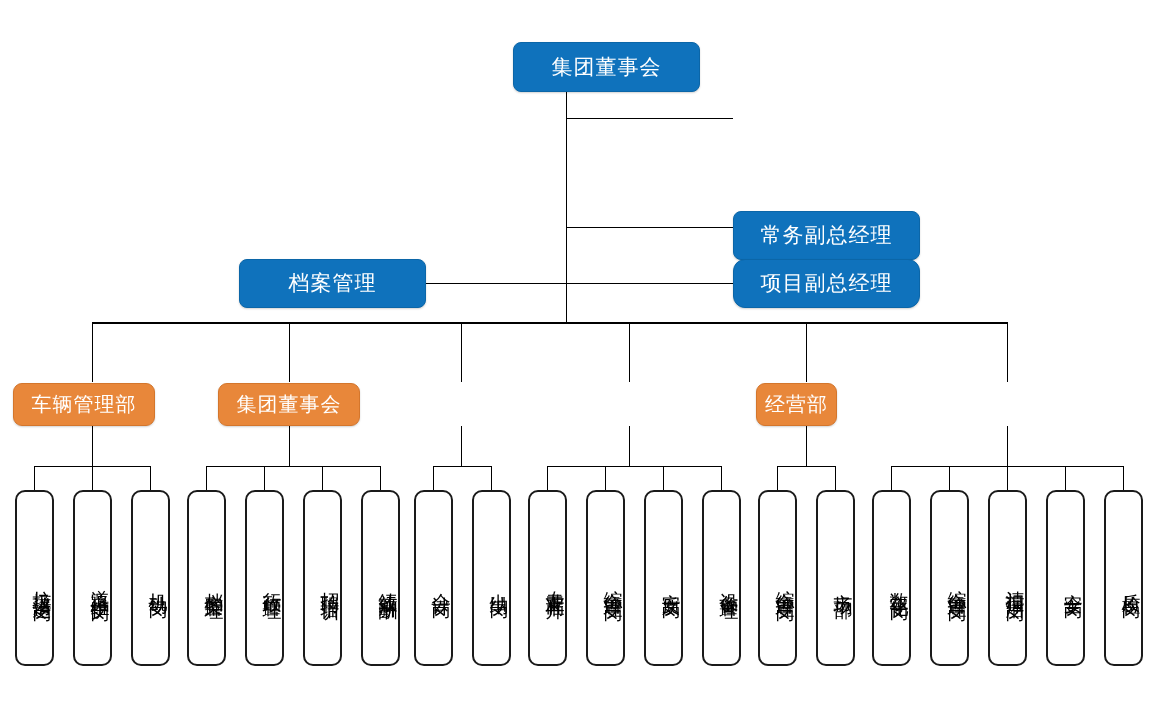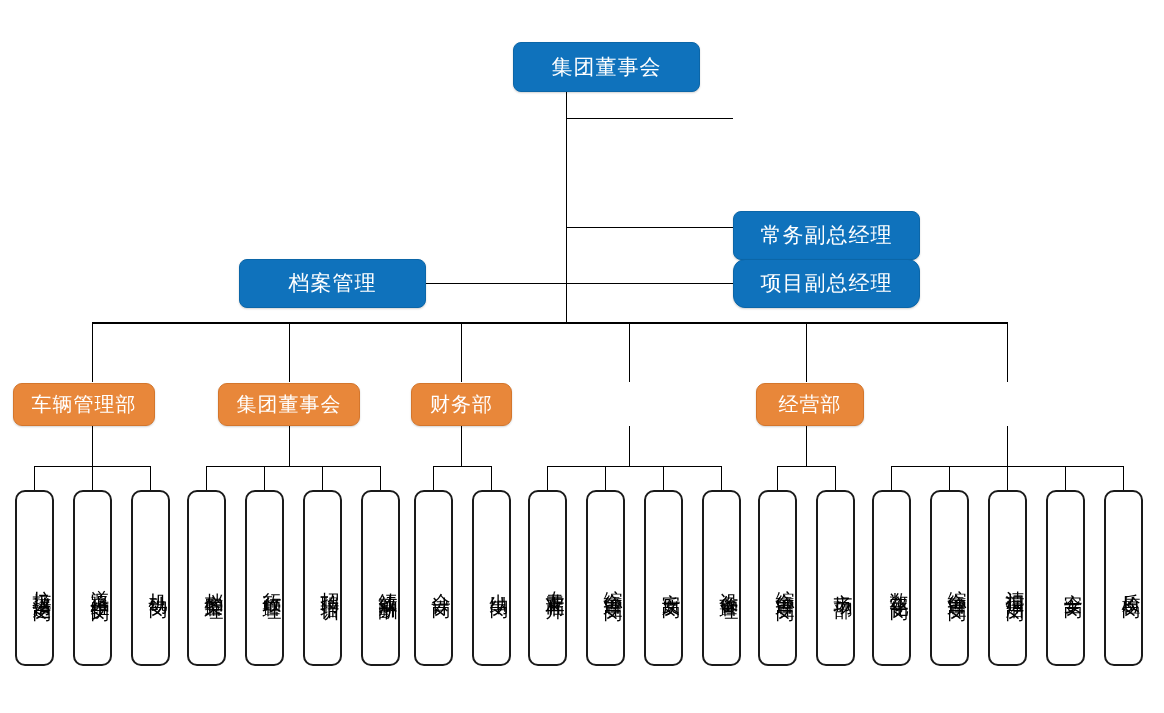--- a/index.html
+++ b/index.html
@@ -125,24 +125,23 @@
   <div class="node blue" style="left:733px;top:203px;width:187px;height:49px;margin-top:8px;">常务副总经理</div>
 
   <div class="node blue" style="left:733px;top:259px;width:187px;height:49px;border-radius:12px;">项目副总经理</div>
 
   <div class="node blue" style="left:239px;top:259px;width:187px;height:49px;">档案管理</div>
 
   <div class="node orange" style="left:13px;top:383px;width:142px;height:43px;">车辆管理部</div>
 
   <div class="node orange" style="left:218px;top:383px;width:142px;height:43px;">集团董事会</div>
 
-  <div class="node orange" style="left:411px;top:383px;width:101px;height:43px;">财务部</div>
 
 
-  <div class="node orange" style="left:756px;top:383px;width:108px;height:43px;">经营部</div>
+  <div class="node orange" style="left:756px;top:383px;width:81px;height:43px;">经营部</div>
 
 
   <div class="node leaf" style="left:15px;top:490px;width:39px;height:176px;">垃圾清运岗</div>
   <div class="node leaf" style="left:73px;top:490px;width:39px;height:176px;">道路维护岗</div>
   <div class="node leaf" style="left:131px;top:490px;width:39px;height:176px;">机动岗</div>
 
   <div class="node leaf" style="left:187px;top:490px;width:39px;height:176px;">档案管理</div>
   <div class="node leaf" style="left:245px;top:490px;width:39px;height:176px;">行政管理</div>
   <div class="node leaf" style="left:303px;top:490px;width:39px;height:176px;">招聘培训</div>
   <div class="node leaf" style="left:361px;top:490px;width:39px;height:176px;">绩效薪酬</div>

